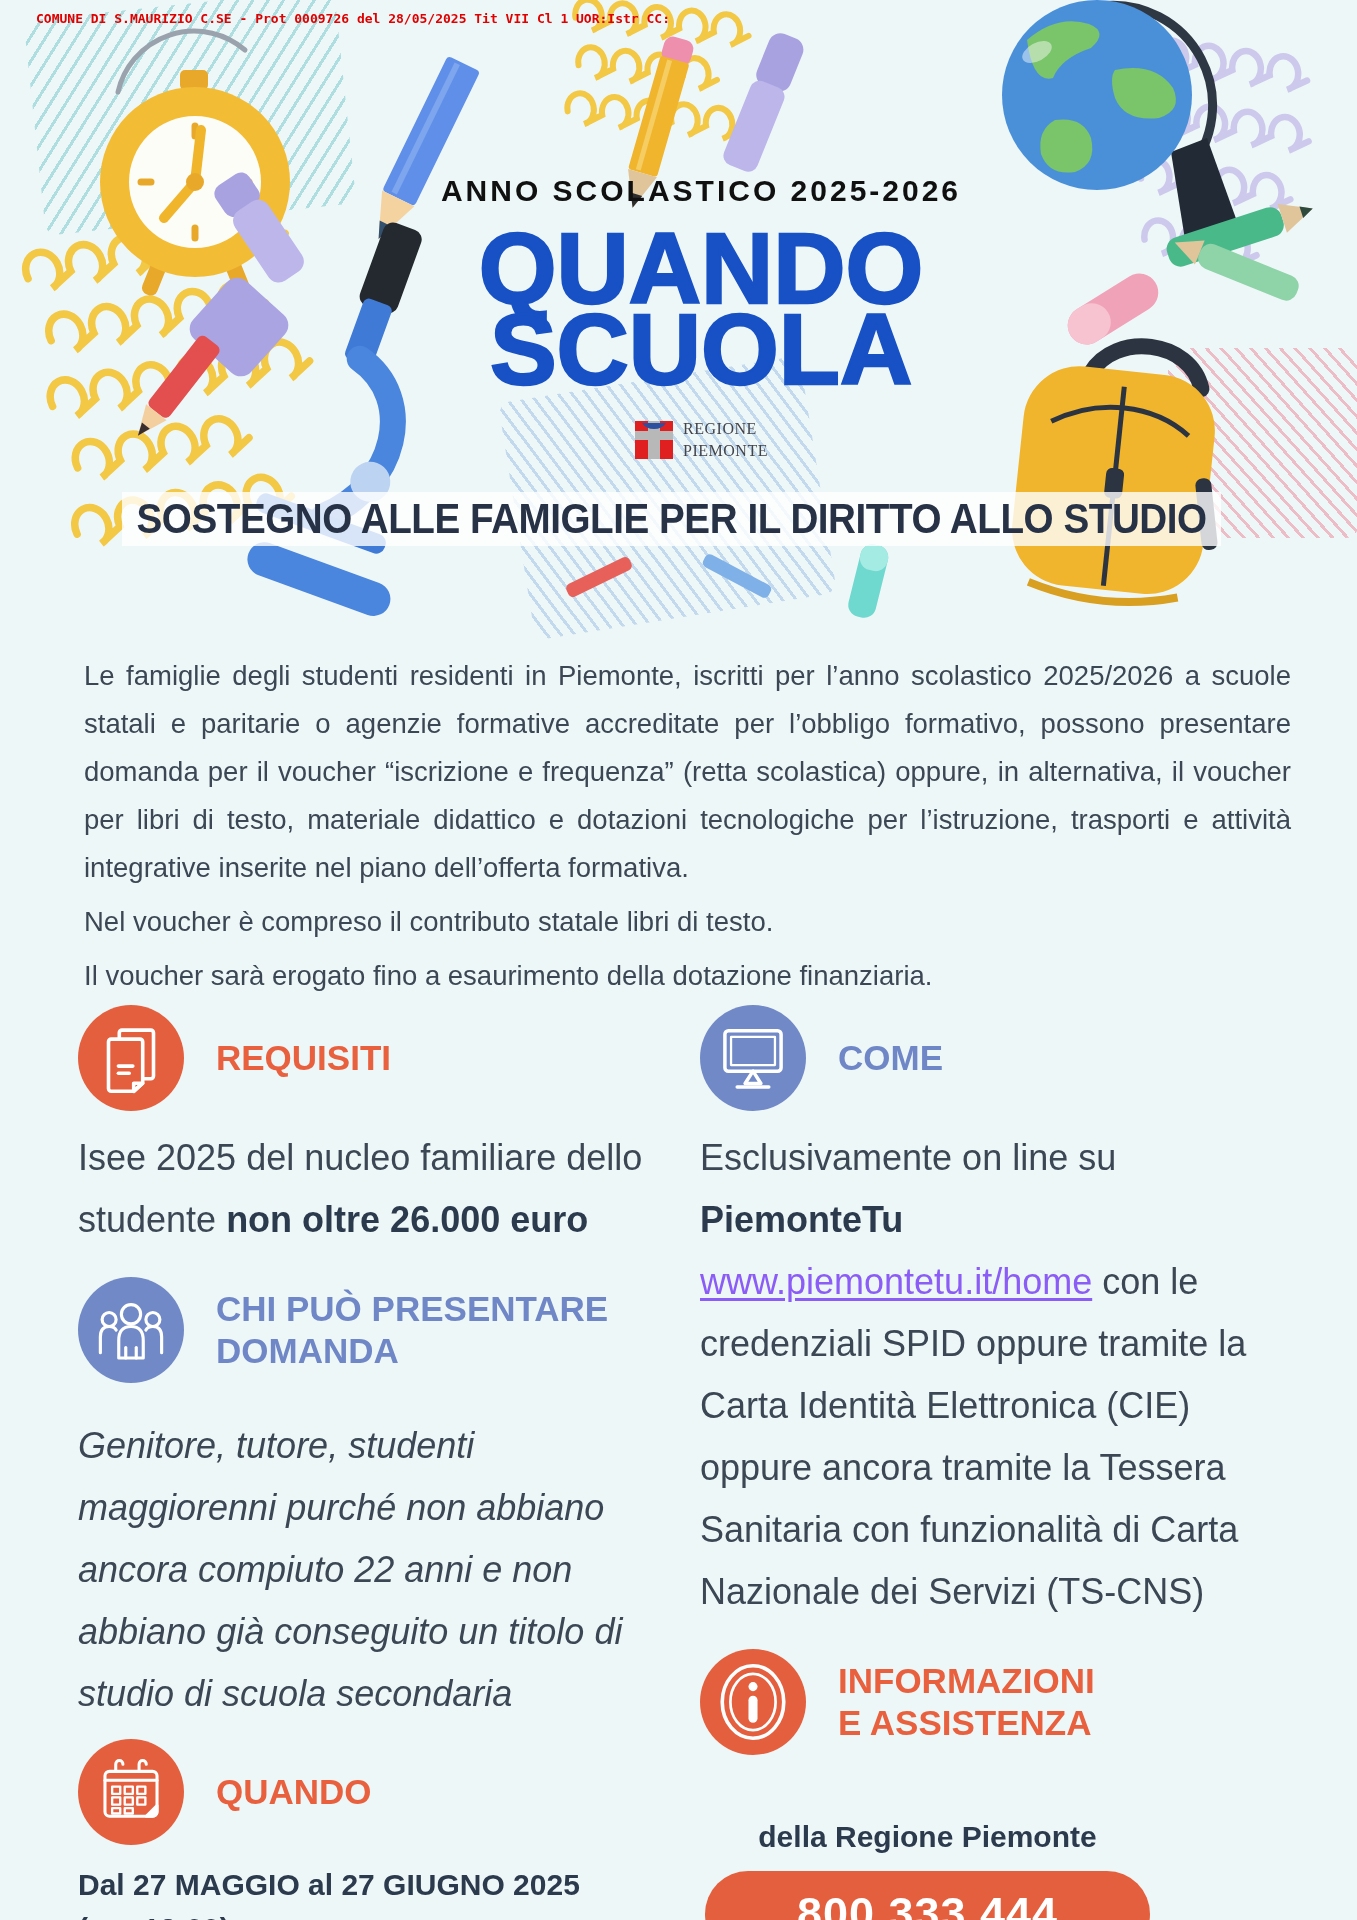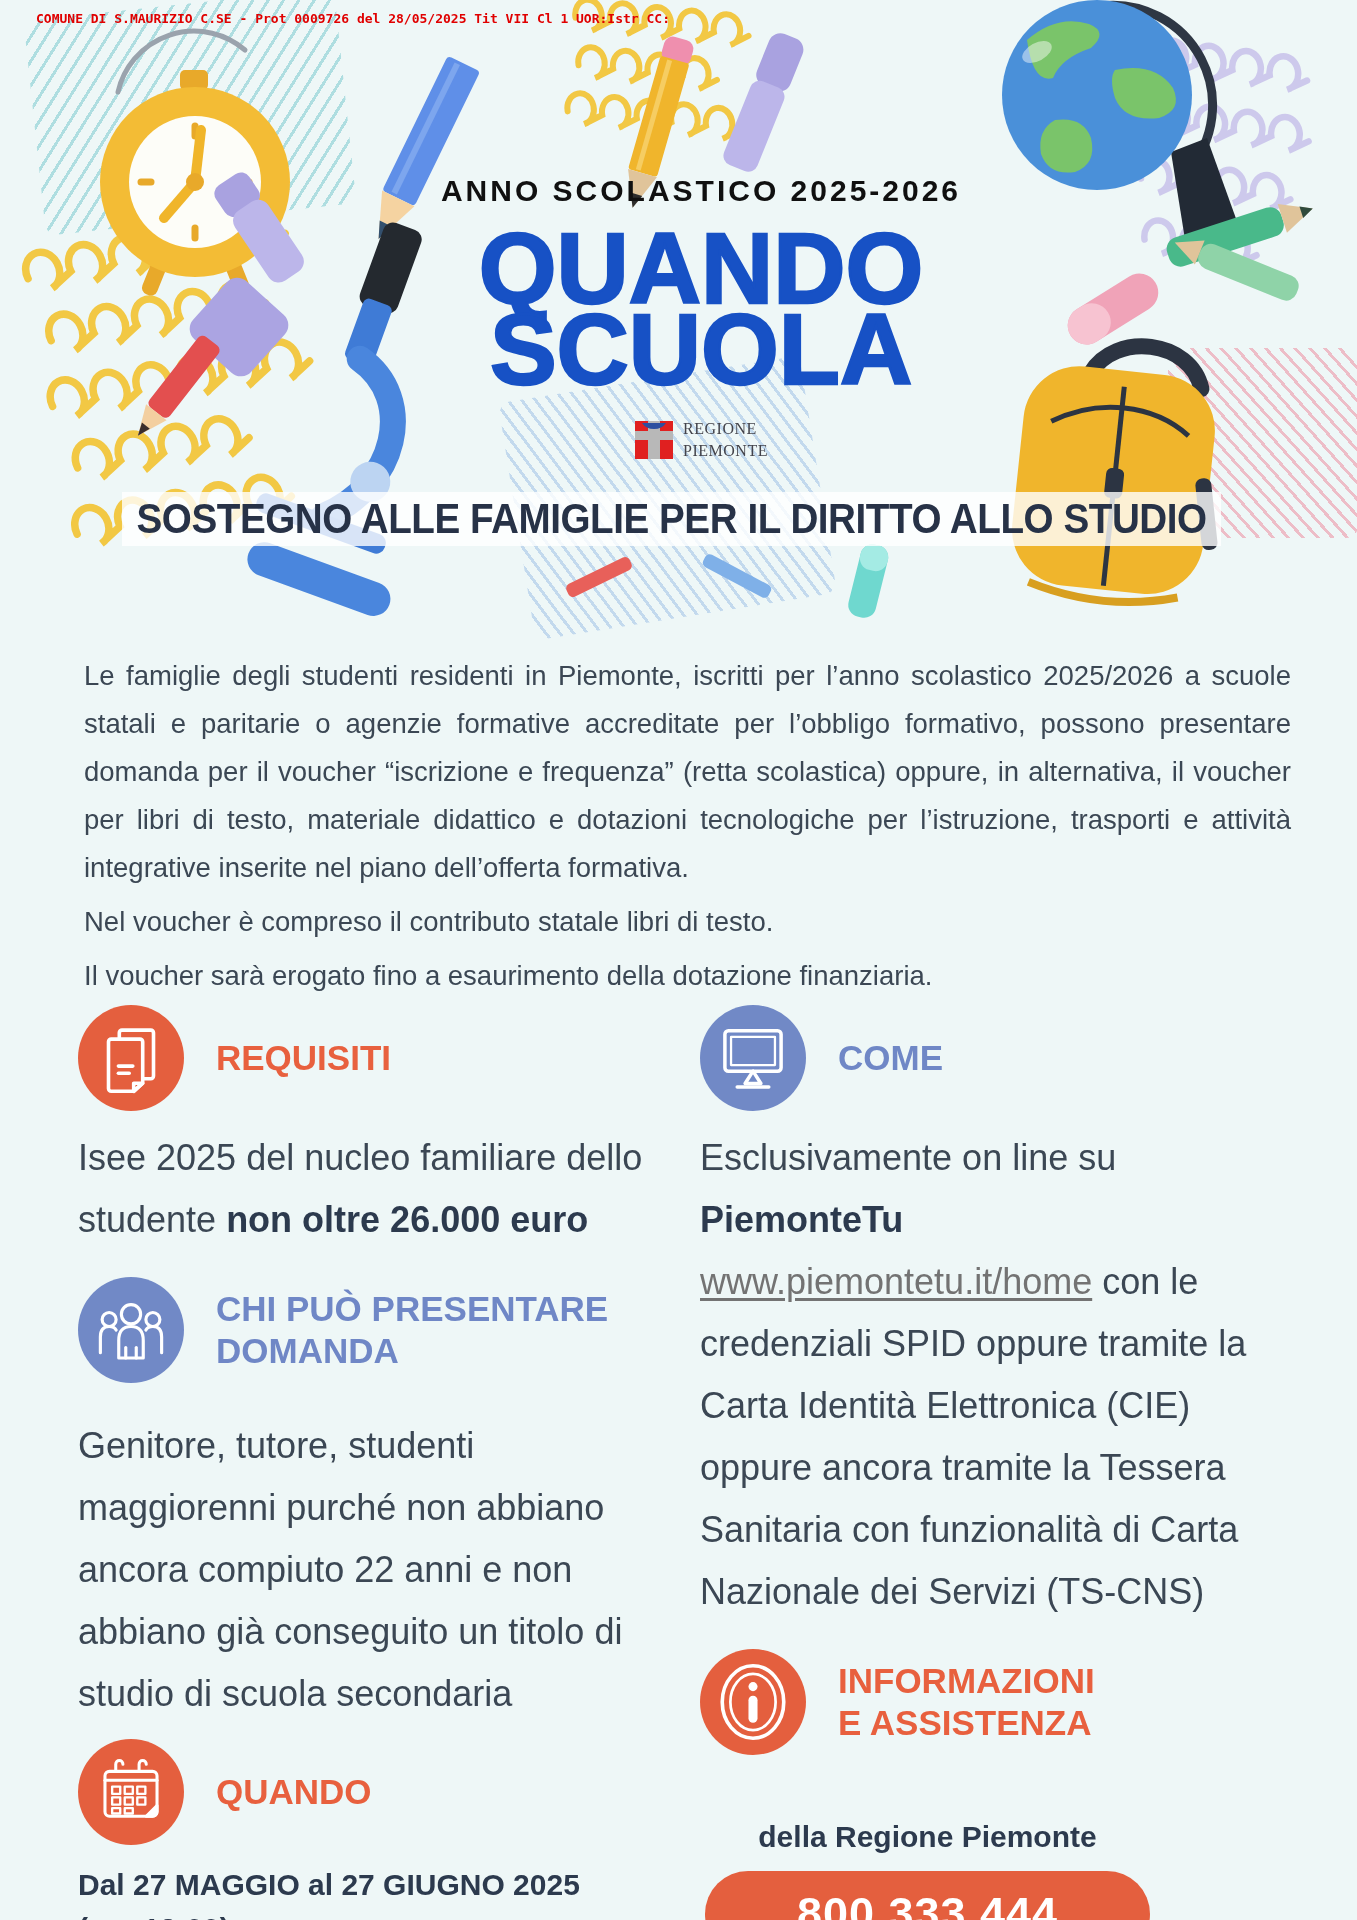--- a/index.html
+++ b/index.html
@@ -63,23 +63,23 @@
   .col.right{left:700px; width:592px;}
   .sec-head{display:flex; align-items:center; gap:32px;}
   .icon-circle{width:106px;height:106px;border-radius:50%;flex:none;
                display:flex;align-items:center;justify-content:center;}
   .bg-orange{background:#e45f3e;} .bg-blue{background:#7189c6;}
   .sec-title{font-size:35px;font-weight:800;line-height:42px;}
   .t-orange{color:#e8603e;} .t-blue{color:#6f87c6;}
   .sec-text{font-size:36px; line-height:62px; margin:16px 0 0 0;}
   .sec-text b{color:#2c3a4e;}
   .mt26{margin-top:26px;} .mt14{margin-top:14px;}
-  .chi-text{margin-top:32px;}
+  .chi-text{margin-top:32px;font-style:italic;}
   .quando-text{margin:18px 0 0 0; font-size:30px; line-height:44px; font-weight:800; color:#2c3a4e;}
-  .link{color:#737373; text-decoration:underline; text-underline-offset:4px; cursor:pointer;}
+  .link{color:#8b5cf6; text-decoration:underline; text-underline-offset:4px; cursor:pointer;}
   
   .info-block{width:445px; margin-left:5px; text-align:center;}
   .info-lead{margin-top:22px; font-size:30px; line-height:40px; font-weight:800; color:#2c3a4e;}
   .phone-btn{
     margin-top:14px; height:86px; border-radius:44px; background:#e45f3e;
     display:flex; align-items:center; justify-content:center;
   }
   .phone-btn span{font-size:45px; font-weight:800; color:#ffffff; letter-spacing:1px;}
   .hours{margin-top:12px; font-size:27px; color:#3b4754;}
 </style>

